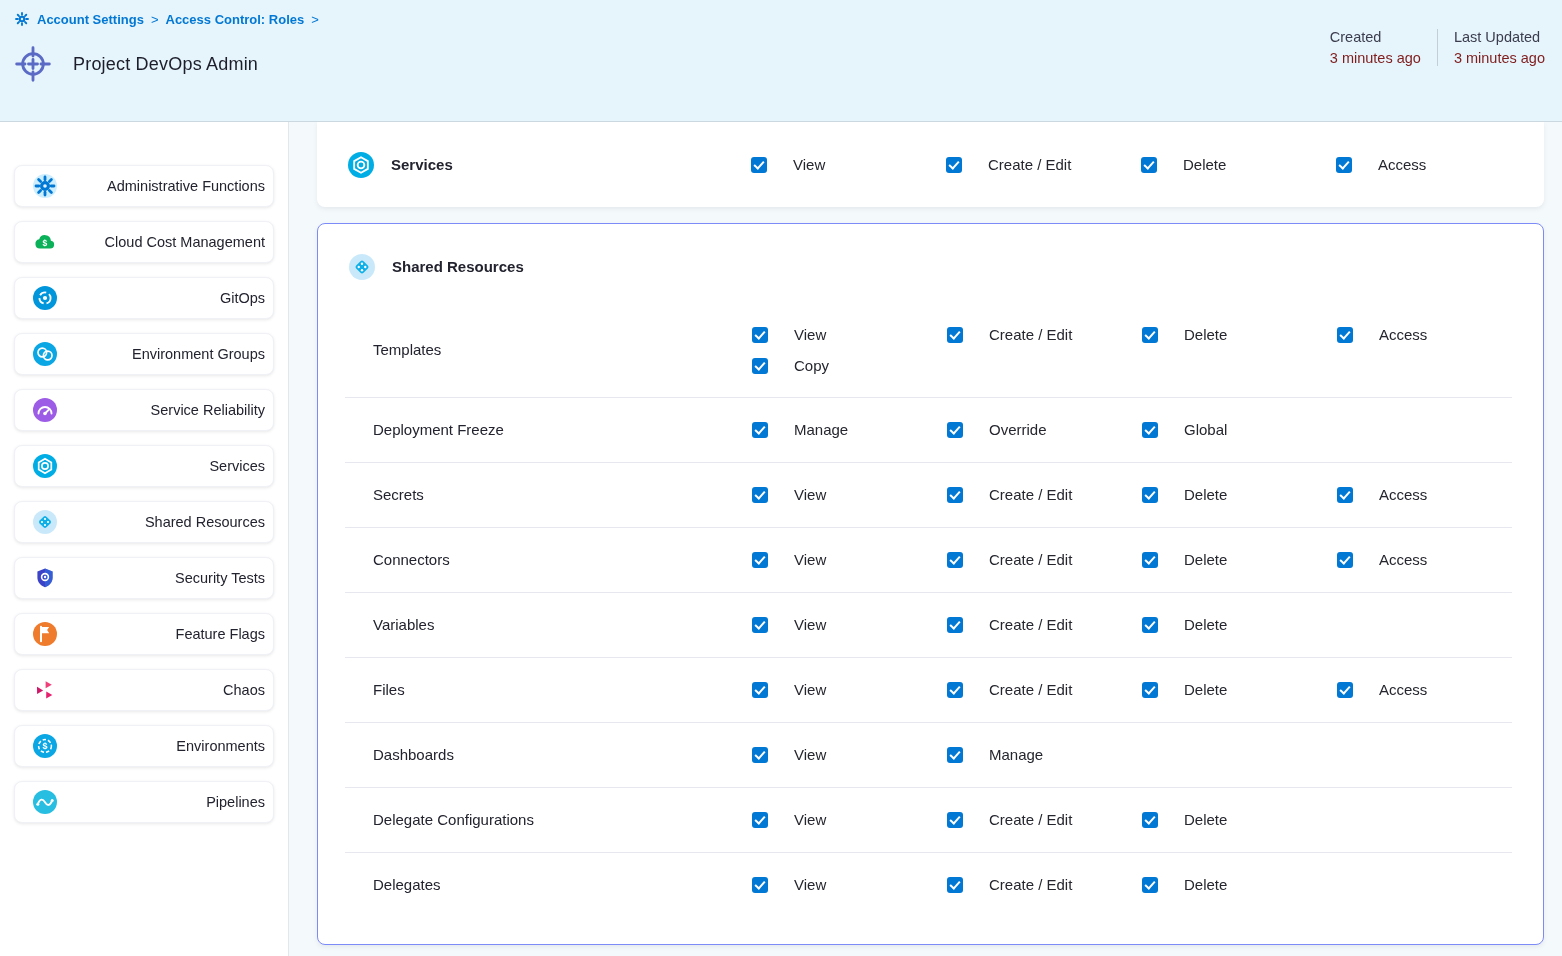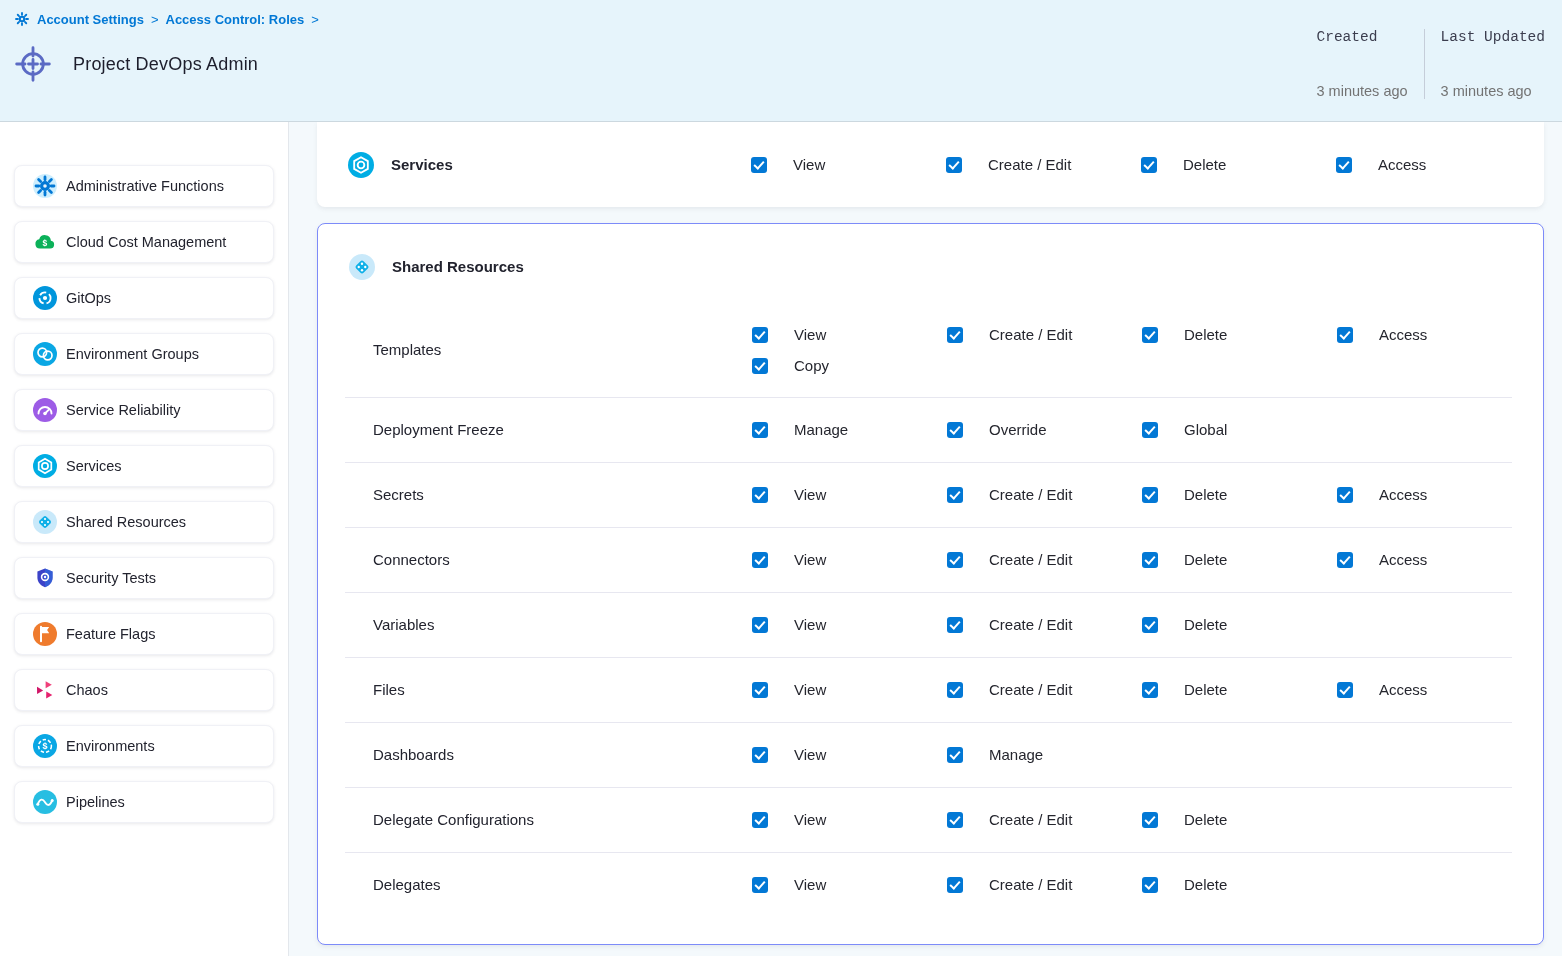--- a/index.html
+++ b/index.html
@@ -11,27 +11,27 @@
   .breadcrumb { position:absolute; top:11px; left:14px; display:flex; align-items:center; gap:7px; font-size:13px; font-weight:600; color:#0278d5; }
   .crumb-icon { width:16px; height:16px; display:inline-flex; }
   .breadcrumb a { color:#0278d5; text-decoration:none; cursor:pointer; }
   .crumb-sep { font-weight:400; font-size:13px; color:#0278d5; }
   .title-row { position:absolute; top:44px; left:13px; display:flex; align-items:center; }
   .title-icon { width:40px; height:40px; display:inline-flex; }
   .page-title { margin-left:20px; font-size:18px; font-weight:500; color:#1d1e2c; letter-spacing:.2px; }
   .meta { position:absolute; top:29px; right:17px; display:flex; align-items:stretch; }
   .meta-col { display:flex; flex-direction:column; gap:5px; font-size:14.5px; color:#3b3d4e; }
   .meta-divider { width:1px; background:#c5cdd9; margin:0 16px; }
-  .meta-label { color:#3b3d4e;font-family:Liberation Mono, monospace; }
-  .meta-value { color:#737373;margin-top:33px; }
+  .meta-label { color:#3b3d4e; }
+  .meta-value { color:#7f1d1d; }
 
   
   .body { display:flex; height:834px; }
   .sidebar { width:289px; flex:none; background:#fff; border-right:1px solid #e3e7ec; padding:43px 14px 0 14px; }
-  .side-item { height:42px; background:#fff; border:1px solid #f0f1f6; border-radius:8px; box-shadow:0 1px 3px rgba(96,97,112,.14); display:flex; align-items:center; padding:0 8px 0 18px; margin-bottom:14px; cursor:pointer; }
+  .side-item { height:42px; background:#fff; border:1px solid #f0f1f6; border-radius:8px; box-shadow:0 1px 3px rgba(96,97,112,.14); display:flex; align-items:center; padding:0 8px 0 18px; margin-bottom:14px; cursor:pointer;justify-content:space-between; }
   .side-icon { width:24px; height:24px; border-radius:50%; flex:none; display:inline-flex; align-items:center; justify-content:center; overflow:hidden; }
   .side-icon svg { width:100%; height:100%; }
   .side-label { margin-left:9px; font-size:14.5px; color:#22232e; white-space:nowrap; }
 
   .content { flex:1; padding:0 18px 0 28px; overflow:hidden; }
   .card { background:#fff; border-radius:8px; box-shadow:0 2px 4px rgba(96,97,112,.10); }
   .services-card { height:85px; border-radius:0 0 8px 8px; position:relative; display:flex; align-items:center; padding-left:31px; }
   .sr-card { margin-top:16px; height:722px; border:1px solid #7d8bf9; }
   .section-icon { width:26px; height:26px; border-radius:50%; flex:none; display:inline-flex; align-items:center; justify-content:center; }
   .section-icon svg { width:100%; height:100%; }

